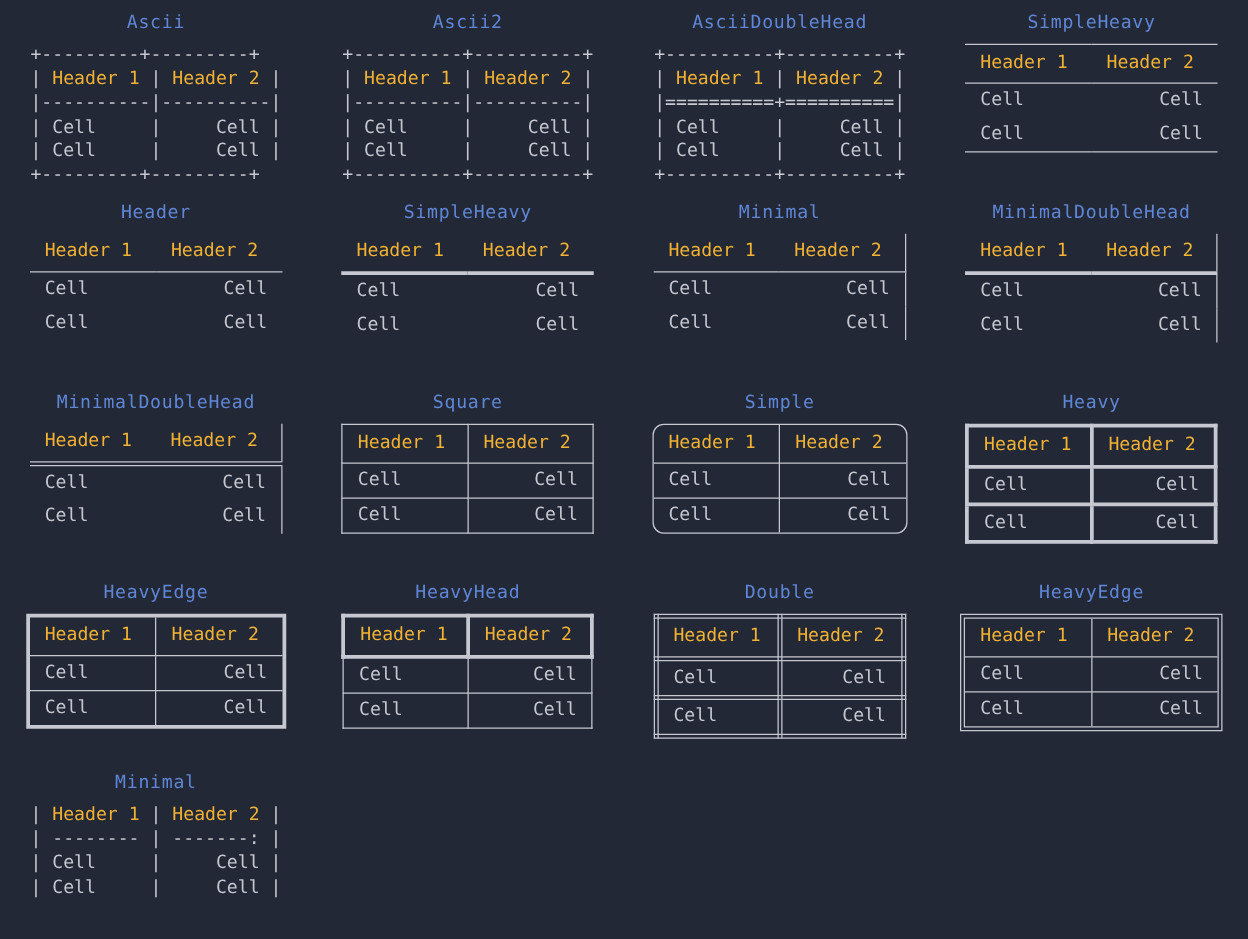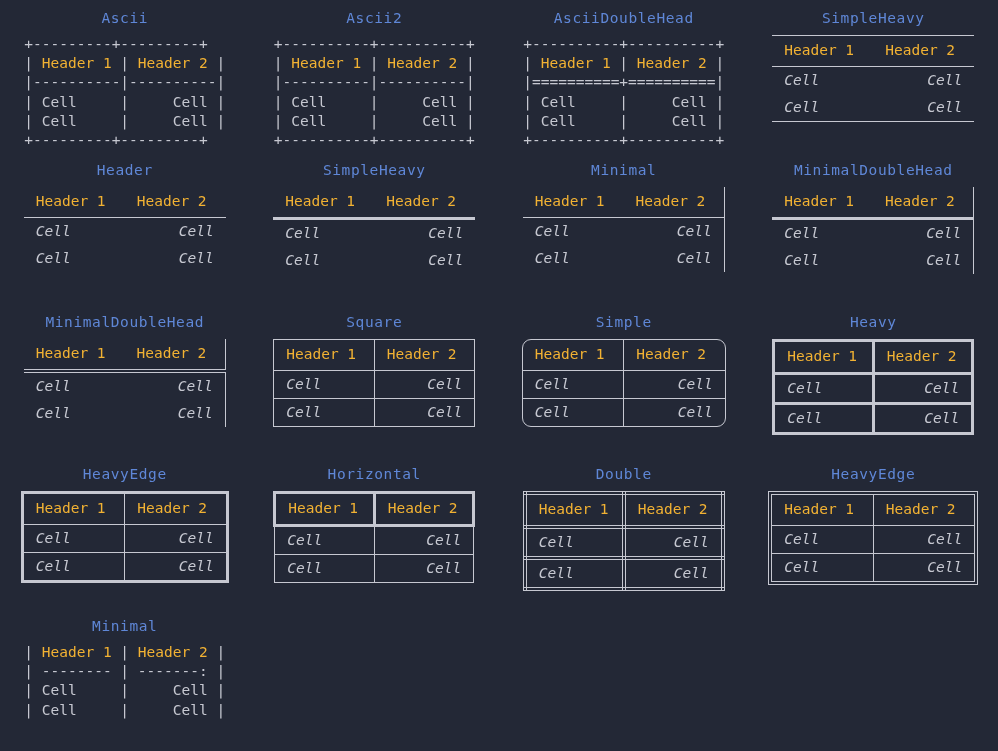--- a/index.html
+++ b/index.html
@@ -33,21 +33,21 @@
 
   
   table.bx { border-collapse: collapse; font-size: 14.5px; line-height: 19px; }
   table.bx td, table.bx th {
     padding: 4px 12px;
     white-space: nowrap;
     font-weight: normal;
     font-family: "DejaVu Sans Mono", "Liberation Mono", monospace;
   }
   table.bx th { color: #f2b233; text-align: left; padding-bottom: 6px; padding-top: 5px; }
-  table.bx td.c { color: #c6c8d1; font-style: italic; }
+  table.bx td.c { color: #c6c8d1; }
   table.bx td.left { text-align: left; }
   table.bx td.right { text-align: right; }
   .rowpad td { padding-top: 5px; padding-bottom: 1px; }
   .rowpad2 td { padding-top: 1px; padding-bottom: 6px; }
 
   
   pre.ascii {
     margin: 0;
     font-family: "DejaVu Sans Mono", "Liberation Mono", monospace;
     font-size: 14.5px;
@@ -357,21 +357,21 @@
               <tr class="rowpad2 lastrow">
                 <td class="c left col0">Cell</td>
                 <td class="c right col1">Cell</td>
               </tr>
             </tbody>
           </table>
         </div>
       </div>
     </div>
     <div class="cellwrap">
-      <div class="tbl-title">Horizontal</div>
+      <div class="tbl-title">HeavyHead</div>
       <div class="tbl-body">
         <table class="bx s-heavyhead w-fixed">
           <tbody>
             <tr class="hrow">
               <th class="col0">Header 1</th>
               <th class="col1">Header 2</th>
             </tr>
             <tr class="rowpad">
               <td class="c left col0">Cell</td>
               <td class="c right col1">Cell</td>

